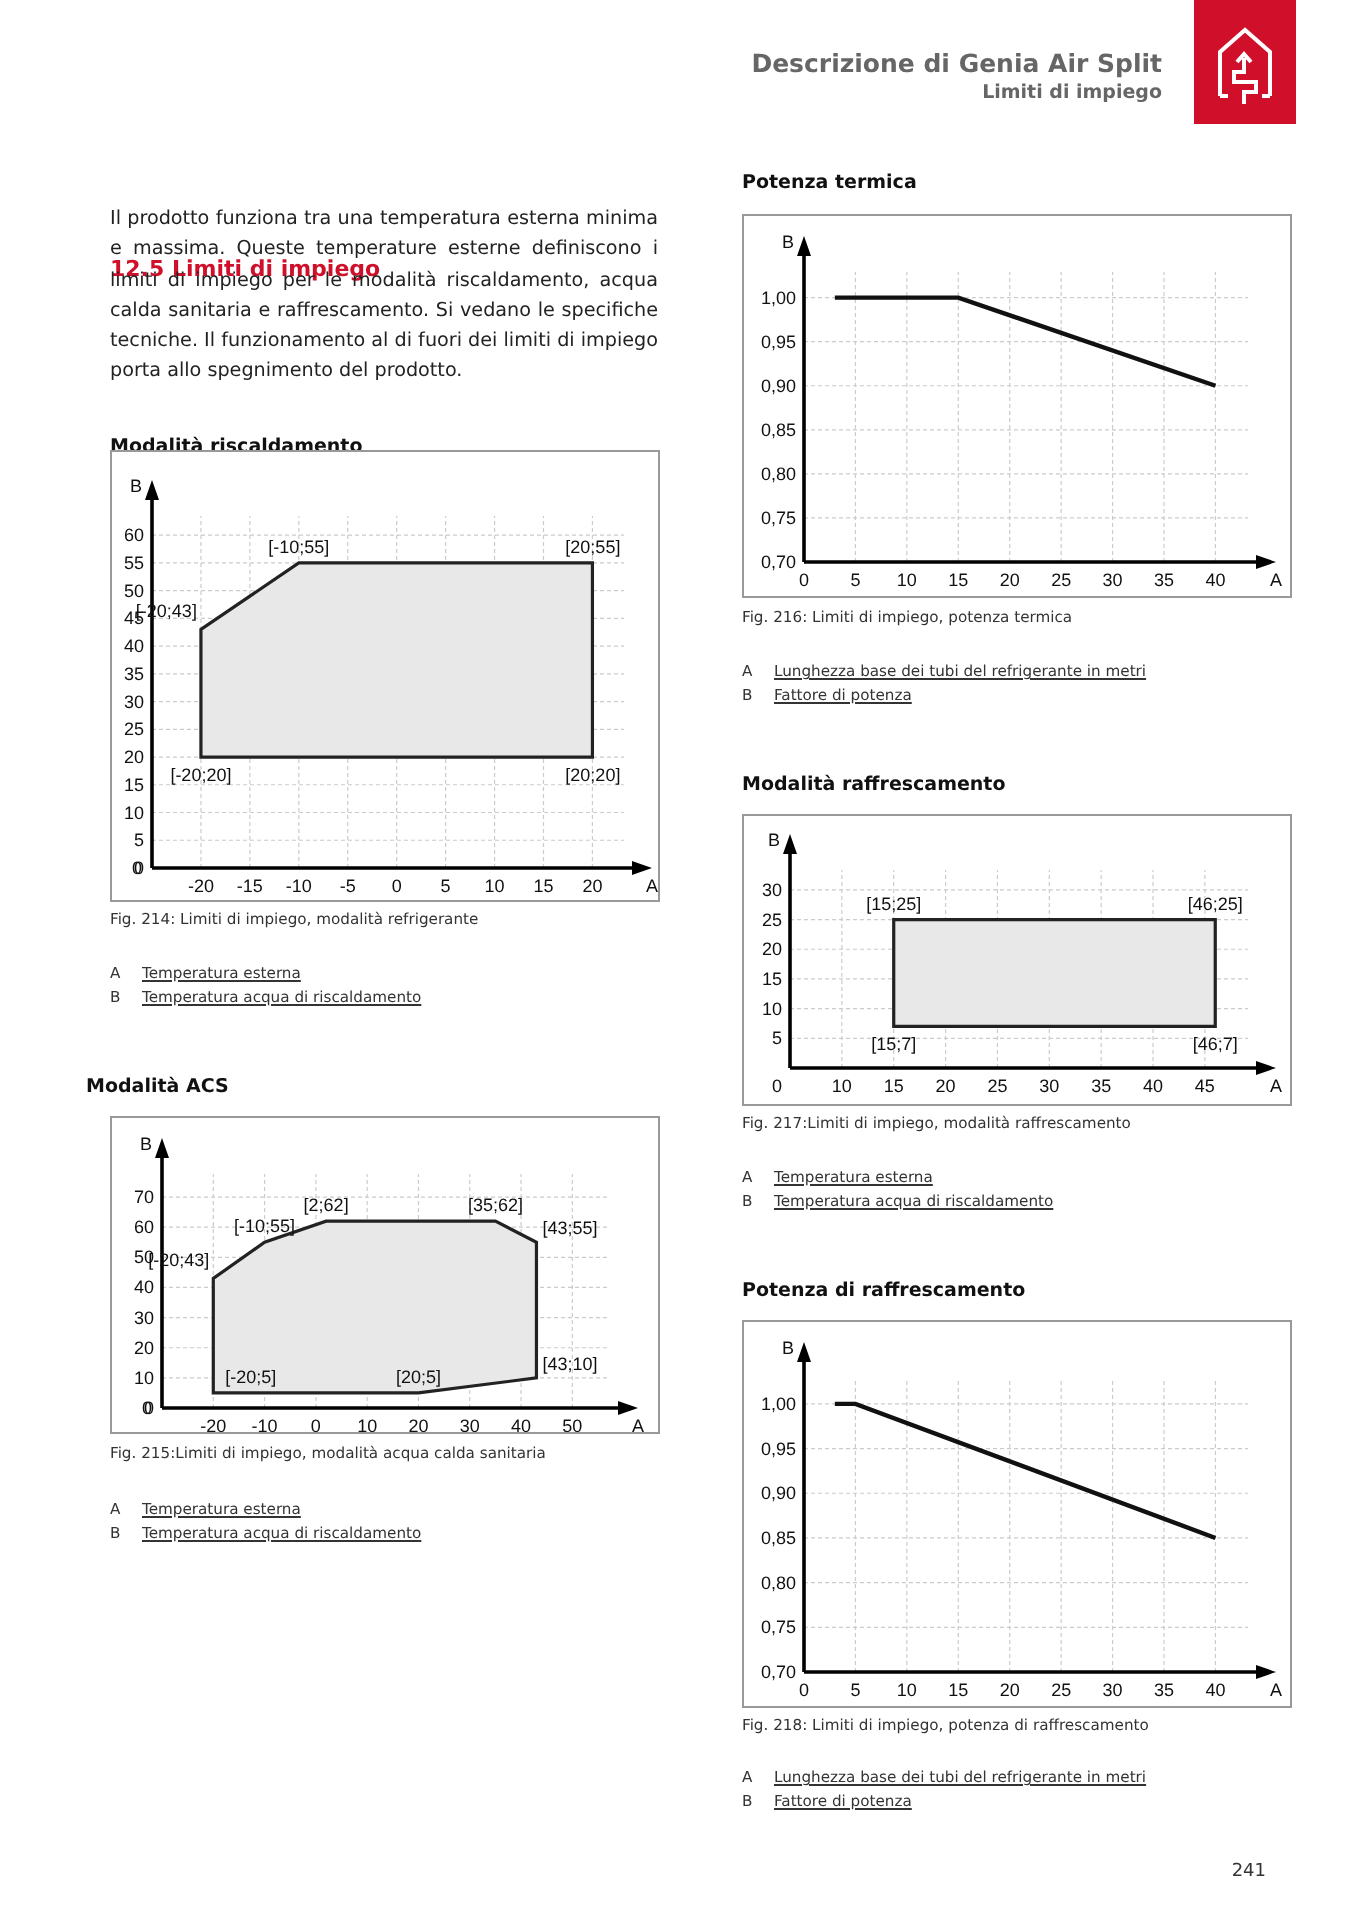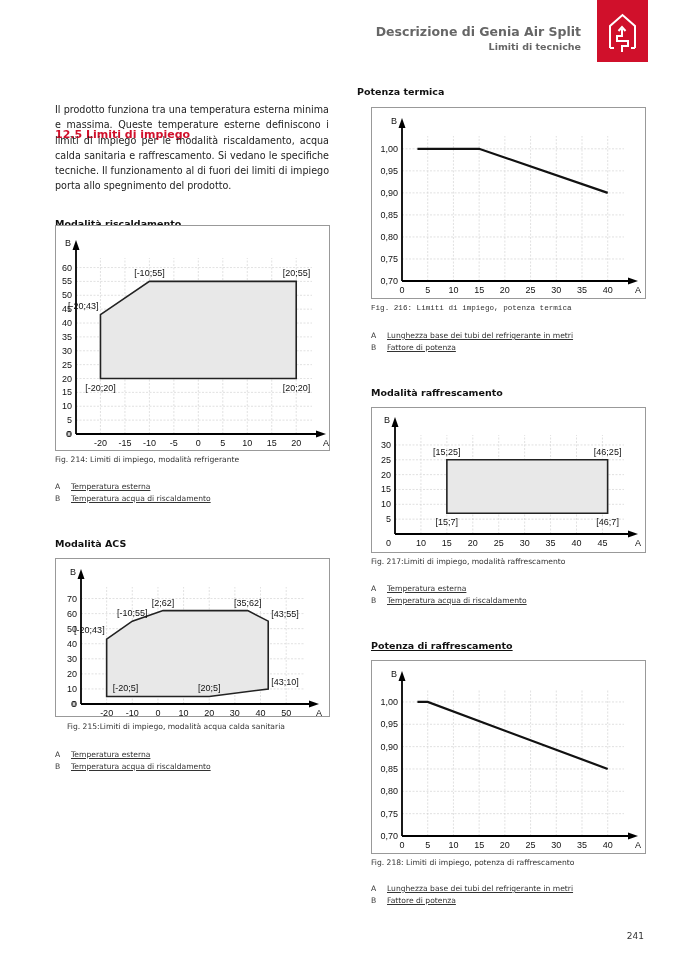--- a/index.html
+++ b/index.html
@@ -10,28 +10,28 @@
   .hdr-sub { right:96px; top:41px; font-size:9.5px; font-weight:bold; color:#666; white-space:nowrap; text-align:right; }
   .logo { left:597px; top:0; width:51px; height:62px; background:#d0102b; }
   .sec-title { left:55px; top:86px; font-size:11px; font-weight:bold; color:#d0102b;margin-top:42px; }
   .intro { left:55px; top:102px; width:274px; font-size:9.6px; line-height:15.3px; text-align:justify; color:#222; }
   .h3 { font-size:9.5px; font-weight:bold; color:#111; }
   .fig { font-size:7.6px; color:#333; white-space:nowrap; }
   .leg { font-size:7.6px; color:#333; white-space:nowrap;text-decoration:underline; }
   .leg span.k { display:inline-block; width:16px; }
   .chartbox { border:1px solid #999; background:#fff; }
   .chartbox svg { display:block; }
-  .pnum { right:33px; top:931px; font-size:9px; color:#333;margin-left:11px; }
+  .pnum { right:44px; top:931px; font-size:9px; color:#333;margin-left:11px; }
   svg text { font-family:"Liberation Sans", sans-serif; font-size:9px; fill:#111; }
 </style>
 </head>
 <body>
 
 <div class="abs hdr-title">Descrizione di Genia Air Split</div>
-<div class="abs hdr-sub">Limiti di tecniche</div>
+<div class="abs hdr-sub">Limiti di impiego</div>
 <div class="abs logo">
   <svg width="51" height="62" viewBox="0 0 51 62">
     <path d="M13 48 L13 26 L25.5 15 L38 26 L38 48" fill="none" stroke="#fff" stroke-width="2"></path>
     <path d="M13 48 L17 48 M34 48 L38 48" stroke="#fff" stroke-width="2"></path>
     <path d="M25 52 L25 46 L31 46 L31 41 L20 41 L20 36 L25 36 L25 29" fill="none" stroke="#fff" stroke-width="2"></path>
     <path d="M21.5 31 L25 27 L28.5 31" fill="none" stroke="#fff" stroke-width="2"></path>
   </svg>
 </div>
 
 <div class="abs sec-title">12.5  Limiti di impiego</div>
@@ -95,21 +95,21 @@
       <text x="93.40425531914894" y="50.419354838709666" text-anchor="middle">[-10;55]</text>
       <text x="254.21276595744683" y="50.419354838709666" text-anchor="end">[20;55]</text>
       <text x="44.46808510638298" y="164.51612903225805" text-anchor="middle">[-20;20]</text>
       <text x="254.21276595744683" y="164.51612903225805" text-anchor="end">[20;20]</text>
     </svg>
 </div>
 <div class="abs fig" style="left:55px; top:455px;">Fig. 214:    Limiti di impiego, modalità refrigerante</div>
 <div class="abs leg" style="left:55px; top:482px;"><span class="k">A</span><span>Temperatura esterna</span></div>
 <div class="abs leg" style="left:55px; top:494px;"><span class="k">B</span><span>Temperatura acqua di riscaldamento</span></div>
 
-<div class="abs h3" style="left:55px; top:538px;">Modalità ACS</div>
+<div class="abs h3" style="left:43px; top:538px;">Modalità ACS</div>
 <div class="abs chartbox" style="left:55px; top:558px; width:273px; height:157px;">
   <svg id="chart-1" width="273" height="157">
       <line x1="50.64705882352941" y1="145" x2="50.64705882352941" y2="28" stroke="#ccc" stroke-width="0.6" stroke-dasharray="2,1.5"></line>
       <line x1="76.29411764705883" y1="145" x2="76.29411764705883" y2="28" stroke="#ccc" stroke-width="0.6" stroke-dasharray="2,1.5"></line>
       <line x1="101.94117647058825" y1="145" x2="101.94117647058825" y2="28" stroke="#ccc" stroke-width="0.6" stroke-dasharray="2,1.5"></line>
       <line x1="127.58823529411765" y1="145" x2="127.58823529411765" y2="28" stroke="#ccc" stroke-width="0.6" stroke-dasharray="2,1.5"></line>
       <line x1="153.23529411764707" y1="145" x2="153.23529411764707" y2="28" stroke="#ccc" stroke-width="0.6" stroke-dasharray="2,1.5"></line>
       <line x1="178.8823529411765" y1="145" x2="178.8823529411765" y2="28" stroke="#ccc" stroke-width="0.6" stroke-dasharray="2,1.5"></line>
       <line x1="204.52941176470588" y1="145" x2="204.52941176470588" y2="28" stroke="#ccc" stroke-width="0.6" stroke-dasharray="2,1.5"></line>
       <line x1="230.1764705882353" y1="145" x2="230.1764705882353" y2="28" stroke="#ccc" stroke-width="0.6" stroke-dasharray="2,1.5"></line>
@@ -147,25 +147,25 @@
       <text x="48.64705882352941" y="74.21333333333332" text-anchor="end">[-20;43]</text>
       <text x="76.29411764705883" y="57.13333333333334" text-anchor="middle">[-10;55]</text>
       <text x="107.07058823529411" y="46.58666666666667" text-anchor="middle">[2;62]</text>
       <text x="191.70588235294116" y="46.58666666666667" text-anchor="middle">[35;62]</text>
       <text x="215.2235294117647" y="58.13333333333334" text-anchor="start">[43;55]</text>
       <text x="56.64705882352941" y="132.46666666666667" text-anchor="start">[-20;5]</text>
       <text x="153.23529411764707" y="132.46666666666667" text-anchor="middle">[20;5]</text>
       <text x="215.2235294117647" y="125.93333333333334" text-anchor="start">[43;10]</text>
     </svg>
 </div>
-<div class="abs fig" style="left:55px; top:722px;padding-left:12px;">Fig. 215:Limiti di impiego, modalità acqua calda sanitaria</div>
+<div class="abs fig" style="left:43px; top:722px;padding-left:12px;">Fig. 215:Limiti di impiego, modalità acqua calda sanitaria</div>
 <div class="abs leg" style="left:55px; top:750px;"><span class="k">A</span><span>Temperatura esterna</span></div>
 <div class="abs leg" style="left:55px; top:762px;"><span class="k">B</span><span>Temperatura acqua di riscaldamento</span></div>
 
-<div class="abs h3" style="left:357px; top:86px;">Potenza termica</div>
+<div class="abs h3" style="left:371px; top:86px;">Potenza termica</div>
 <div class="abs chartbox" style="left:371px; top:107px; width:273px; height:190px;">
   <svg id="chart-2" width="273" height="190">
       <line x1="55.71428571428571" y1="173" x2="55.71428571428571" y2="28" stroke="#ccc" stroke-width="0.6" stroke-dasharray="2,1.5"></line>
       <line x1="81.42857142857142" y1="173" x2="81.42857142857142" y2="28" stroke="#ccc" stroke-width="0.6" stroke-dasharray="2,1.5"></line>
       <line x1="107.14285714285714" y1="173" x2="107.14285714285714" y2="28" stroke="#ccc" stroke-width="0.6" stroke-dasharray="2,1.5"></line>
       <line x1="132.85714285714283" y1="173" x2="132.85714285714283" y2="28" stroke="#ccc" stroke-width="0.6" stroke-dasharray="2,1.5"></line>
       <line x1="158.57142857142858" y1="173" x2="158.57142857142858" y2="28" stroke="#ccc" stroke-width="0.6" stroke-dasharray="2,1.5"></line>
       <line x1="184.28571428571428" y1="173" x2="184.28571428571428" y2="28" stroke="#ccc" stroke-width="0.6" stroke-dasharray="2,1.5"></line>
       <line x1="210" y1="173" x2="210" y2="28" stroke="#ccc" stroke-width="0.6" stroke-dasharray="2,1.5"></line>
       <line x1="235.7142857142857" y1="173" x2="235.7142857142857" y2="28" stroke="#ccc" stroke-width="0.6" stroke-dasharray="2,1.5"></line>
@@ -193,21 +193,21 @@
       <text x="235.7142857142857" y="185" text-anchor="middle">40</text>
       <text x="26" y="176" text-anchor="end">0,70</text>
       <text x="26" y="153.96875" text-anchor="end">0,75</text>
       <text x="26" y="131.93749999999997" text-anchor="end">0,80</text>
       <text x="26" y="109.90625" text-anchor="end">0,85</text>
       <text x="26" y="87.87499999999999" text-anchor="end">0,90</text>
       <text x="26" y="65.84375000000001" text-anchor="end">0,95</text>
       <text x="26" y="43.8125" text-anchor="end">1,00</text>
     </svg>
 </div>
-<div class="abs fig" style="left:371px; top:304px;font-family:Liberation Mono, monospace;">Fig. 216:    Limiti di impiego, potenza termica</div>
+<div class="abs fig" style="left:371px; top:304px;">Fig. 216:    Limiti di impiego, potenza termica</div>
 <div class="abs leg" style="left:371px; top:331px;"><span class="k">A</span><span>Lunghezza base dei tubi del refrigerante in metri</span></div>
 <div class="abs leg" style="left:371px; top:343px;"><span class="k">B</span><span>Fattore di potenza</span></div>
 
 <div class="abs h3" style="left:371px; top:387px;">Modalità raffrescamento</div>
 <div class="abs chartbox" style="left:371px; top:407px; width:273px; height:144px;">
   <svg id="chart-3" width="273" height="144">
       <line x1="48.93023255813954" y1="126" x2="48.93023255813954" y2="27" stroke="#ccc" stroke-width="0.6" stroke-dasharray="2,1.5"></line>
       <line x1="74.86046511627907" y1="126" x2="74.86046511627907" y2="27" stroke="#ccc" stroke-width="0.6" stroke-dasharray="2,1.5"></line>
       <line x1="100.79069767441861" y1="126" x2="100.79069767441861" y2="27" stroke="#ccc" stroke-width="0.6" stroke-dasharray="2,1.5"></line>
       <line x1="126.72093023255813" y1="126" x2="126.72093023255813" y2="27" stroke="#ccc" stroke-width="0.6" stroke-dasharray="2,1.5"></line>
@@ -246,21 +246,21 @@
       <text x="74.86046511627907" y="46.78125" text-anchor="middle">[15;25]</text>
       <text x="235.62790697674419" y="46.78125" text-anchor="middle">[46;25]</text>
       <text x="74.86046511627907" y="117.21875" text-anchor="middle">[15;7]</text>
       <text x="235.62790697674419" y="117.21875" text-anchor="middle">[46;7]</text>
     </svg>
 </div>
 <div class="abs fig" style="left:371px; top:557px;">Fig. 217:Limiti di impiego, modalità raffrescamento</div>
 <div class="abs leg" style="left:371px; top:584px;"><span class="k">A</span><span>Temperatura esterna</span></div>
 <div class="abs leg" style="left:371px; top:596px;"><span class="k">B</span><span>Temperatura acqua di riscaldamento</span></div>
 
-<div class="abs h3" style="left:371px; top:640px;text-decoration:underline;">Potenza di raffrescamento</div>
+<div class="abs h3" style="left:371px; top:640px;">Potenza di raffrescamento</div>
 <div class="abs chartbox" style="left:371px; top:660px; width:273px; height:192px;">
   <svg id="chart-4" width="273" height="192">
       <line x1="55.71428571428571" y1="175" x2="55.71428571428571" y2="28" stroke="#ccc" stroke-width="0.6" stroke-dasharray="2,1.5"></line>
       <line x1="81.42857142857142" y1="175" x2="81.42857142857142" y2="28" stroke="#ccc" stroke-width="0.6" stroke-dasharray="2,1.5"></line>
       <line x1="107.14285714285714" y1="175" x2="107.14285714285714" y2="28" stroke="#ccc" stroke-width="0.6" stroke-dasharray="2,1.5"></line>
       <line x1="132.85714285714283" y1="175" x2="132.85714285714283" y2="28" stroke="#ccc" stroke-width="0.6" stroke-dasharray="2,1.5"></line>
       <line x1="158.57142857142858" y1="175" x2="158.57142857142858" y2="28" stroke="#ccc" stroke-width="0.6" stroke-dasharray="2,1.5"></line>
       <line x1="184.28571428571428" y1="175" x2="184.28571428571428" y2="28" stroke="#ccc" stroke-width="0.6" stroke-dasharray="2,1.5"></line>
       <line x1="210" y1="175" x2="210" y2="28" stroke="#ccc" stroke-width="0.6" stroke-dasharray="2,1.5"></line>
       <line x1="235.7142857142857" y1="175" x2="235.7142857142857" y2="28" stroke="#ccc" stroke-width="0.6" stroke-dasharray="2,1.5"></line>

